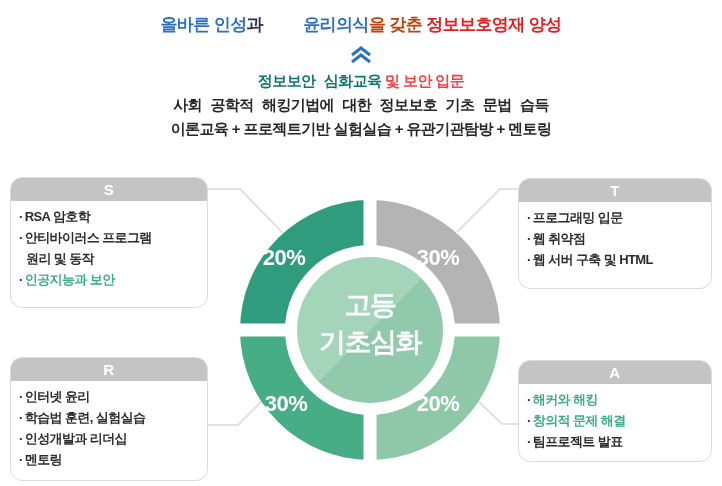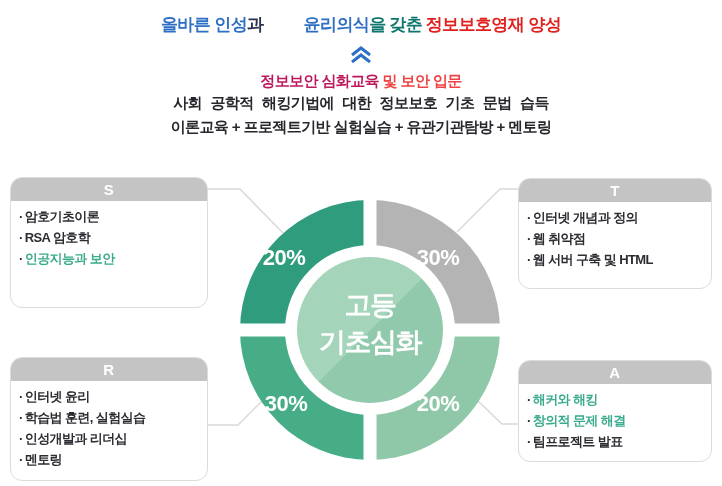--- a/index.html
+++ b/index.html
@@ -45,48 +45,48 @@
 
 <div class="canvas">
 
   <svg class="connectors" width="722" height="486" viewBox="0 0 722 486">
     <polyline points="208,189 240,189 283,233" fill="none" stroke-width="1.5" stroke="#d9d9d9"></polyline>
     <polyline points="518,189 500,189 457,232" fill="none" stroke-width="1.5" stroke="#d9d9d9"></polyline>
     <polyline points="208,425 238,425 262,401" fill="none" stroke-width="1.5" stroke="#d9d9d9"></polyline>
     <polyline points="518,424 502,424 478,401" fill="none" stroke-width="1.5" stroke="#d9d9d9"></polyline>
   </svg>
 
-  <div class="title"><span style="color: rgb(45, 111, 196); margin-top: 44px;">올바른 인성</span><span style="color: rgb(42, 48, 80);">과 </span><span style="color: rgb(45, 111, 196); margin-left: 36px;">윤리의식</span><span style="color: #0f766e; font-family: Liberation Serif, serif;">을 갖춘 </span><span style="color: rgb(226, 32, 29);">정보보호영재 양성</span></div>
+  <div class="title"><span style="color: rgb(45, 111, 196); margin-top: 44px;">올바른 인성</span><span style="color: rgb(42, 48, 80);">과 </span><span style="color: rgb(45, 111, 196); margin-left: 36px;">윤리의식</span><span style="color: #c2410c;">을 갖춘 </span><span style="color: rgb(226, 32, 29);">정보보호영재 양성</span></div>
 
   <div class="chevron-wrap">
     <svg width="24" height="18" viewBox="0 0 24 18">
       <polyline points="3,9 12,2 21,9" fill="none" stroke="#2d6fc4" stroke-width="3"></polyline>
       <polyline points="3,16 12,9 21,16" fill="none" stroke="#2d6fc4" stroke-width="3"></polyline>
     </svg>
   </div>
 
   <div class="subtitle">
-      <div><span style="color: #be185d;">정보보안 심화교육</span><span style="color: #ef4444;"> 및 보안 입문</span></div>
+      <div><span style="color: #0f766e; font-family: Liberation Mono, monospace;">정보보안 심화교육</span><span style="color: #ef4444;"> 및 보안 입문</span></div>
       <div><span style="color: rgb(38, 38, 44); font-family: Liberation Mono, monospace;">사회 공학적 해킹기법에 대한 정보보호 기초 문법 습득</span></div>
       <div><span style="color: rgb(38, 38, 44);">이론교육 + 프로젝트기반 실험실습 + 유관기관탐방 + 멘토링</span></div>
     </div>
 
   <div class="box box-s">
     <div class="box-header">S</div>
     <ul class="box-items">
-        <li><span class="item-text">암호기초이론</span></li>
         <li><span class="item-text">RSA 암호학</span></li>
+        <li><span class="item-text">안티바이러스 프로그램</span><div class="second-line">원리 및 동작</div></li>
         <li class="teal"><span class="item-text">인공지능과 보안</span></li>
       </ul>
   </div>
 
   <div class="box box-t">
     <div class="box-header">T</div>
     <ul class="box-items">
-        <li><span class="item-text">인터넷 개념과 정의</span></li>
+        <li><span class="item-text">프로그래밍 입문</span></li>
         <li><span class="item-text">웹 취약점</span></li>
         <li><span class="item-text">웹 서버 구축 및 HTML</span></li>
       </ul>
   </div>
 
   <div class="box box-r">
     <div class="box-header">R</div>
     <ul class="box-items">
         <li><span class="item-text">인터넷 윤리</span></li>
         <li><span class="item-text">학습법 훈련, 실험실습</span></li>

